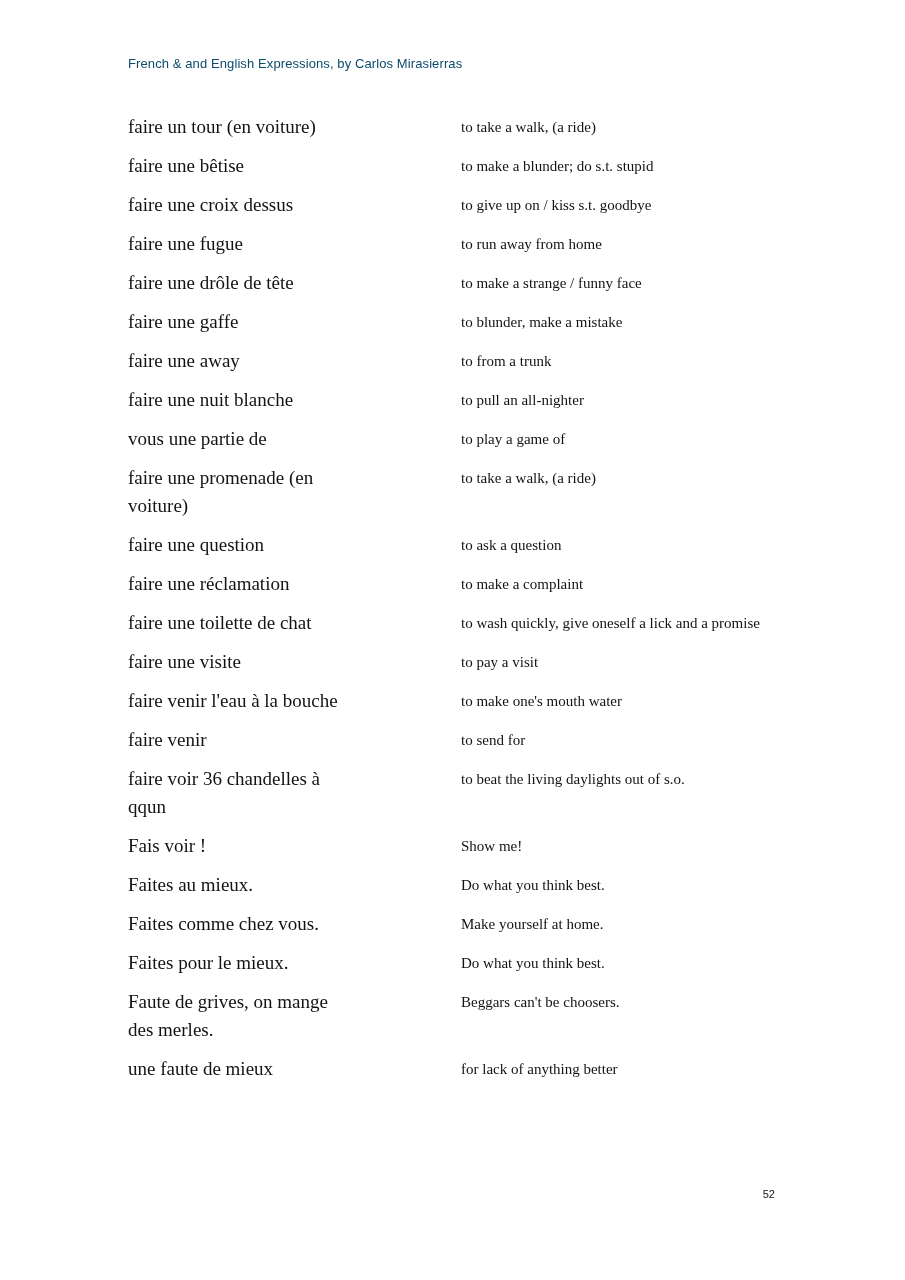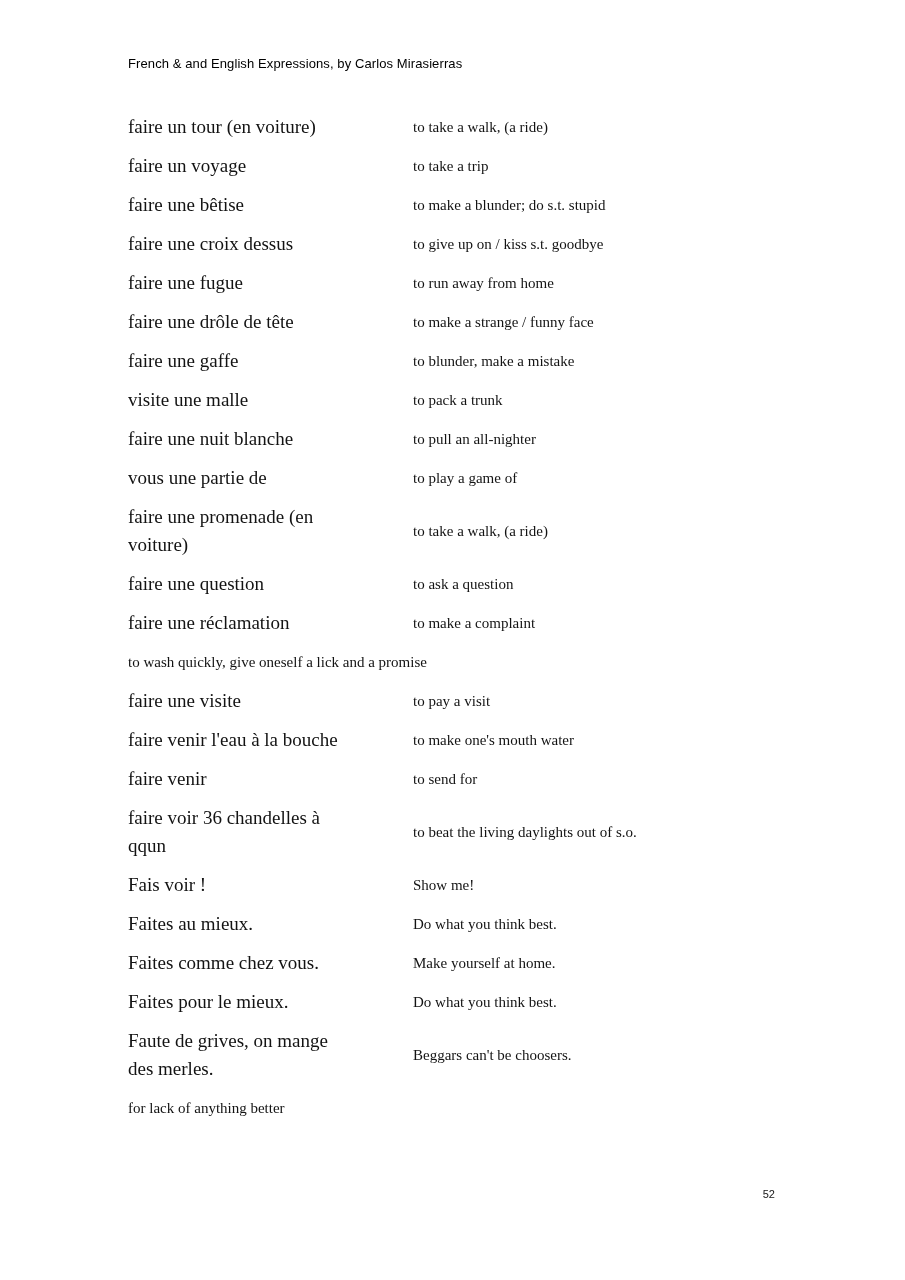--- a/index.html
+++ b/index.html
@@ -20,35 +20,36 @@
     inset: 0;
     background: #ffffff;
   }
   .doc-header {
     position: absolute;
     left: 128px;
     top: 56px;
     font-family: "Liberation Sans", sans-serif;
     font-size: 13px;
     line-height: 16px;
-    color: #000000;
+    color: #0c4a6e;
     letter-spacing: 0.1px;
   }
   .rows {
     position: absolute;
     left: 128px;
     top: 113px;
     width: 650px;
     display: flex;
     flex-direction: column;
     gap: 11px;
   }
   .row {
     display: flex;
-    align-items: center;
+    align-items: flex-start;
+    gap: 48px;
   }
   .col-fr {
     flex: 0 0 285px;
     width: 285px;
     padding-right: 65px;
     box-sizing: border-box;
     font-size: 19px;
     line-height: 28px;
     color: #131313;
   }
@@ -75,46 +76,42 @@
 <div class="page">
 
   <div class="doc-header">French &amp; and English Expressions, by Carlos Mirasierras</div>
 
   <div class="rows">
       <div class="row">
         <div class="col-fr">faire un tour (en voiture)</div>
         <div class="col-en">to take a walk, (a ride)</div>
       </div>
       <div class="row">
-        <div class="col-fr">faire un voyage</div>
-        <div class="col-en">to take a trip</div>
-      </div>
-      <div class="row">
         <div class="col-fr">faire une bêtise</div>
         <div class="col-en">to make a blunder; do s.t. stupid</div>
       </div>
       <div class="row">
         <div class="col-fr">faire une croix dessus</div>
         <div class="col-en">to give up on / kiss s.t. goodbye</div>
       </div>
       <div class="row">
         <div class="col-fr">faire une fugue</div>
         <div class="col-en">to run away from home</div>
       </div>
       <div class="row">
         <div class="col-fr">faire une drôle de tête</div>
         <div class="col-en">to make a strange / funny face</div>
       </div>
       <div class="row">
         <div class="col-fr">faire une gaffe</div>
         <div class="col-en">to blunder, make a mistake</div>
       </div>
       <div class="row">
-        <div class="col-fr">visite une malle</div>
-        <div class="col-en">to pack a trunk</div>
+        <div class="col-fr">faire une away</div>
+        <div class="col-en">to from a trunk</div>
       </div>
       <div class="row">
         <div class="col-fr">faire une nuit blanche</div>
         <div class="col-en">to pull an all-nighter</div>
       </div>
       <div class="row">
         <div class="col-fr">vous une partie de</div>
         <div class="col-en">to play a game of</div>
       </div>
       <div class="row">
@@ -123,20 +120,21 @@
       </div>
       <div class="row">
         <div class="col-fr">faire une question</div>
         <div class="col-en">to ask a question</div>
       </div>
       <div class="row">
         <div class="col-fr">faire une réclamation</div>
         <div class="col-en">to make a complaint</div>
       </div>
       <div class="row">
+        <div class="col-fr">faire une toilette de chat</div>
         <div class="col-en">to wash quickly, give oneself a lick and a promise</div>
       </div>
       <div class="row">
         <div class="col-fr">faire une visite</div>
         <div class="col-en">to pay a visit</div>
       </div>
       <div class="row">
         <div class="col-fr">faire venir l'eau à la bouche</div>
         <div class="col-en">to make one's mouth water</div>
       </div>
@@ -162,19 +160,20 @@
       </div>
       <div class="row">
         <div class="col-fr">Faites pour le mieux.</div>
         <div class="col-en">Do what you think best.</div>
       </div>
       <div class="row">
         <div class="col-fr">Faute de grives, on mange des merles.</div>
         <div class="col-en">Beggars can't be choosers.</div>
       </div>
       <div class="row">
+        <div class="col-fr">une faute de mieux</div>
         <div class="col-en">for lack of anything better</div>
       </div>
     </div>
 
   <div class="page-number">52</div>
 
 </div>
 
 </body></html>

